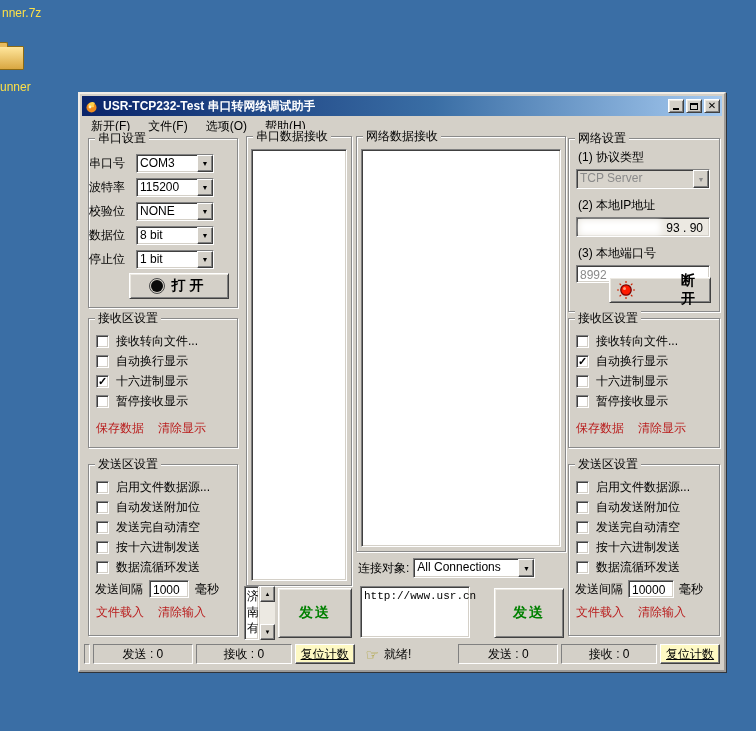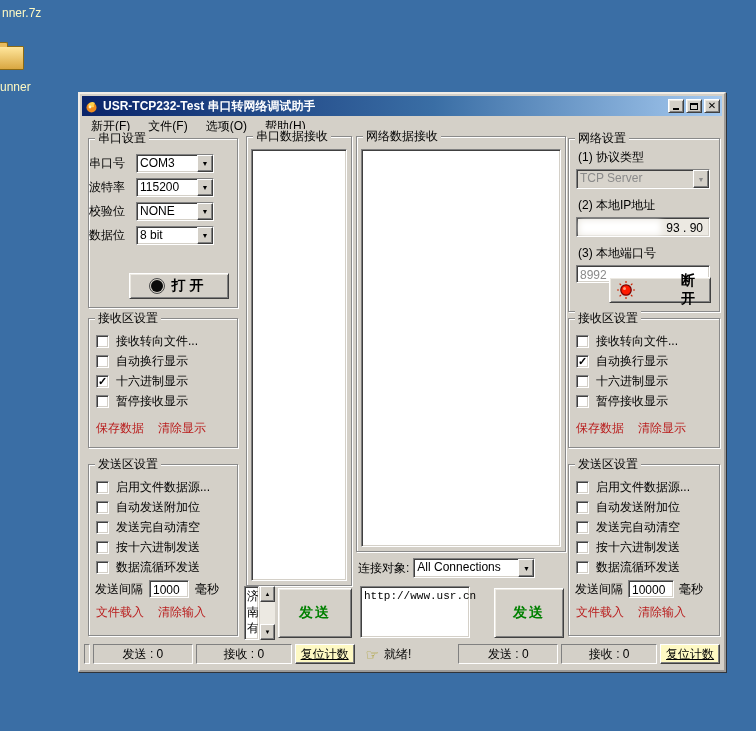--- a/index.html
+++ b/index.html
@@ -1,18 +1,18 @@
 <!DOCTYPE html>
 <html><head>
 <meta charset="utf-8">
 <style>
   html,body{margin:0;padding:0;}
   .screen{position:relative;width:756px;height:731px;background:#3A6EA5;overflow:hidden;
           font-family:"Liberation Sans",sans-serif;font-size:12px;color:#000;}
-  .desk-label{position:absolute;color:#fef9c3;font-size:12px;}
+  .desk-label{position:absolute;color:#fde047;font-size:12px;}
   .folder{position:absolute;left:-8px;top:46px;width:30px;height:22px;background:linear-gradient(#ffe69c,#d9a741);
           border:1px solid #8a6914;border-radius:1px;}
   .folder:before{content:"";position:absolute;left:0;top:-5px;width:13px;height:4px;background:#e8bb5e;
           border:1px solid #8a6914;border-bottom:none;border-radius:2px 2px 0 0;}
   
   .win{position:absolute;left:78px;top:92px;width:644px;height:576px;background:#D4D0C8;
        border:2px outset #f0ede8;box-shadow:1px 1px 0 #30343a;}
   .titlebar{position:absolute;left:2px;top:2px;right:2px;height:20px;
        background:linear-gradient(to right,#0A246A,#3A6EA5 55%,#A6CAF0);
        display:flex;align-items:center;padding:0 2px;color:#fff;font-weight:bold;justify-content:space-between;}
@@ -142,20 +142,27 @@
             <span class="combo-btn">▼</span>
           </span>
         </div>
         <div class="srow">
           <span class="slabel">数据位</span>
           <span class="combo">
             <span class="combo-val">8 bit</span>
             <span class="combo-btn">▼</span>
           </span>
         </div>
+        <div class="srow">
+          <span class="slabel">停止位</span>
+          <span class="combo">
+            <span class="combo-val">1 bit</span>
+            <span class="combo-btn">▼</span>
+          </span>
+        </div>
       </div>
       <button class="btn" style="position:absolute;left:8px;right:8px;bottom:8px;height:26px;letter-spacing:4px;">
         <span class="led-black"></span>
         <span>打开</span>
       </button>
     </div>
 
     <div class="group" style="left:8px;top:224px;width:148px;height:128px;">
       <span class="legend">接收区设置</span>
       <div style="padding-top:12px;">

